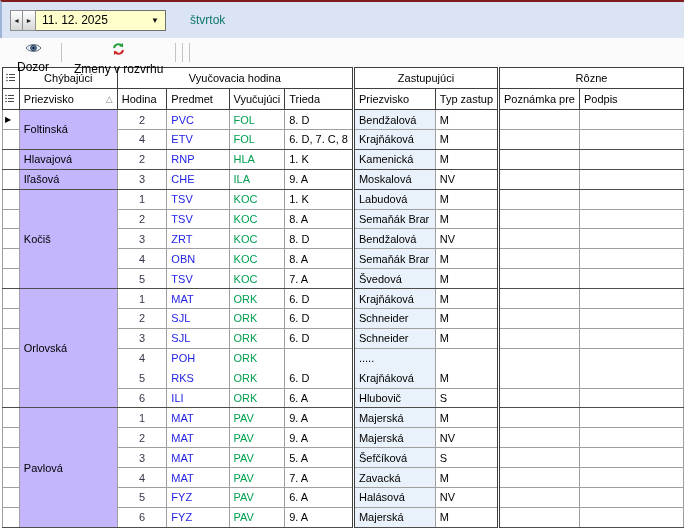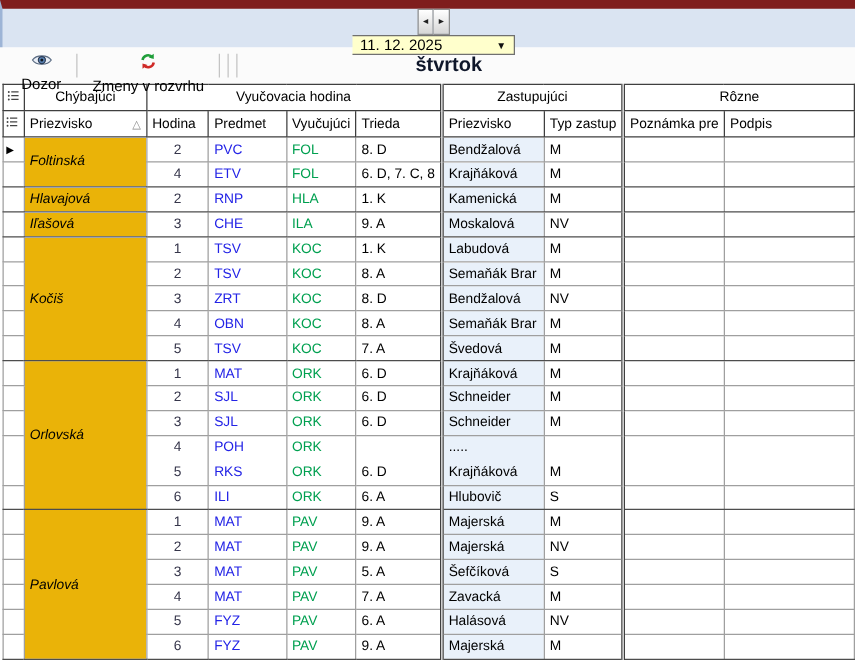--- a/index.html
+++ b/index.html
@@ -1,29 +1,29 @@
 <!DOCTYPE html>
 <html><head>
 <meta charset="utf-8">
 <style>
   * { margin:0; padding:0; box-sizing:border-box; }
   html,body { width:684px; height:529px; overflow:hidden; }
   body { font-family:"Liberation Sans", sans-serif; font-size:11px; background:#fff; color:#000; }
 
   
-  .topbar { height:38px; background:#dae4f2; border-top:7px solid #7f1d1d; border-left:2px solid #9db4d6;
-            display:flex; align-items:center; padding-left:8px;flex-direction:column; }
+  .topbar { height:38px; background:#dae4f2; border-top:2px solid #7f1d1d; border-left:2px solid #9db4d6;
+            display:flex; align-items:center; padding-left:8px; }
   .spinbox { display:flex; }
   .spin-btn { width:13px; height:21px; background:linear-gradient(#ffffff,#d6d6d6); border:1px solid #8e8e8e;
               font-size:7px; color:#222; display:flex; align-items:center; justify-content:center; cursor:default; }
   .spin-btn + .spin-btn { border-left:none; }
   .date-field { width:130px; height:21px; background:#ffffcc; border:1px solid #707070; border-left:none;
                 display:flex; align-items:center; justify-content:space-between; padding:0 6px; font-size:12px; }
   .dd-arrow { font-size:8px; color:#111; }
-  .day-label { margin-left:24px; color:#0f172a; font-weight:bold; font-size:16px; }
+  .day-label { margin-left:24px; color:#0f766e; font-weight:normal; font-size:12px; }
 
   
   .tabbar { height:29px; background:#fbfbfb; display:flex; align-items:center; padding-left:8px; }
   .tab { display:flex; align-items:center; gap:6px; padding:0 8px; height:23px; font-size:12px; border:1px solid transparent;flex-direction:column; }
   .tab.active { border:1px solid #1a1a1a; background:linear-gradient(#f6f6f6,#e2e2e2); }
   .tab-sep { width:1px; height:19px; background:#c4c4c4; margin:0 3px; }
   .tab svg { display:block; }
 
   
   .grid-wrap { margin-left:2px; }
@@ -32,21 +32,21 @@
            font-weight:normal; text-align:left; font-size:11px; }
   thead th { border-color:#3f3f3f; background:#fff; height:21px; }
   .ghead th { text-align:center; }
   .chead th { text-align:left; }
   tbody td { height:19.9px; background:#fff; }
   col.w-sel{width:17px} col.w-teacher{width:100px} col.w-hod{width:50px} col.w-pred{width:63px}
   col.w-vyu{width:52px} col.w-tri{width:56px} col.w-zsub{width:82px} col.w-typ{width:54px}
   col.w-note{width:78px} col.w-sign{width:108px}
 
   th.sel, td.sel { padding:0 2px; }
-  td.teacher { background:#eab308; vertical-align:middle; border-bottom:1px solid #4d4d4d;font-style:italic; }
+  td.teacher { background:#c4b5fd; vertical-align:middle; border-bottom:1px solid #4d4d4d; }
   td.c-hod { text-align:center; color:#35354a; }
   td.c-pred { color:#2323e6; }
   td.c-vyu { color:#00a050; }
   td.c-zsub { background:#e9f1fa;margin-left:36px; }
   .dbl { border-left:3px double #3f3f3f !important; }
   tr.g-end td { border-bottom:1px solid #4d4d4d; }
   tr.no-div td { border-bottom-style:hidden; }
   .sort-tri { float:right; color:#8a8a8a; font-size:9px; line-height:19px; }
   .marker { font-size:8px; color:#000; line-height:19px; }
   .hdr-flex { display:flex; justify-content:space-between; align-items:center; }

